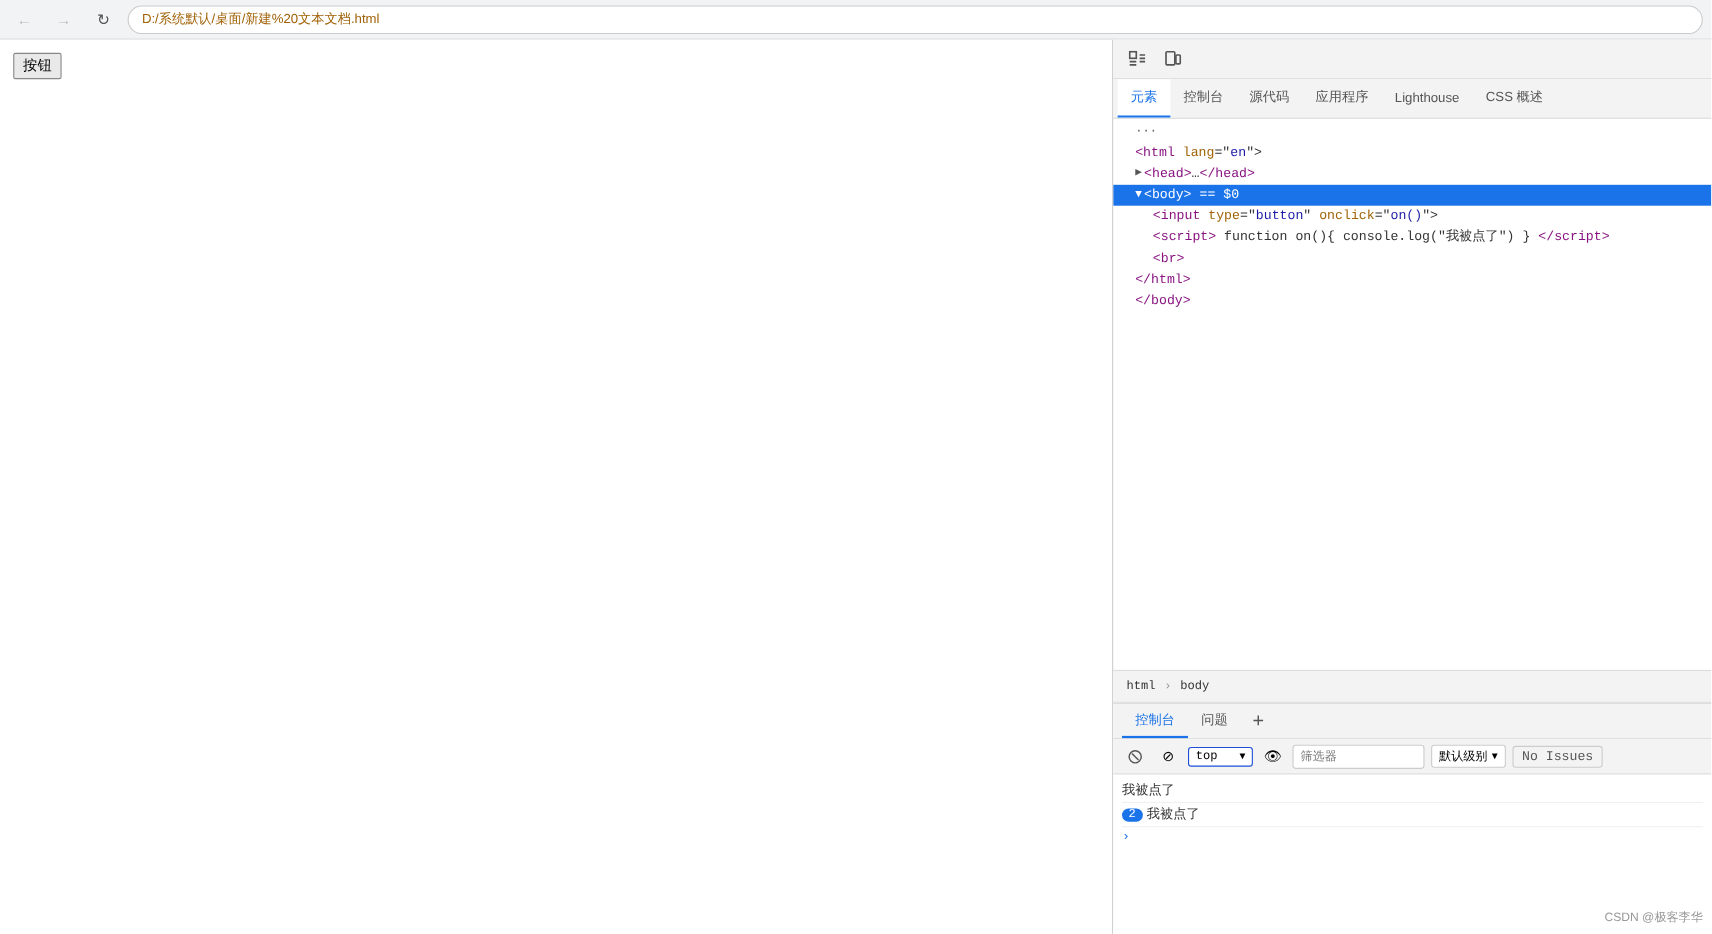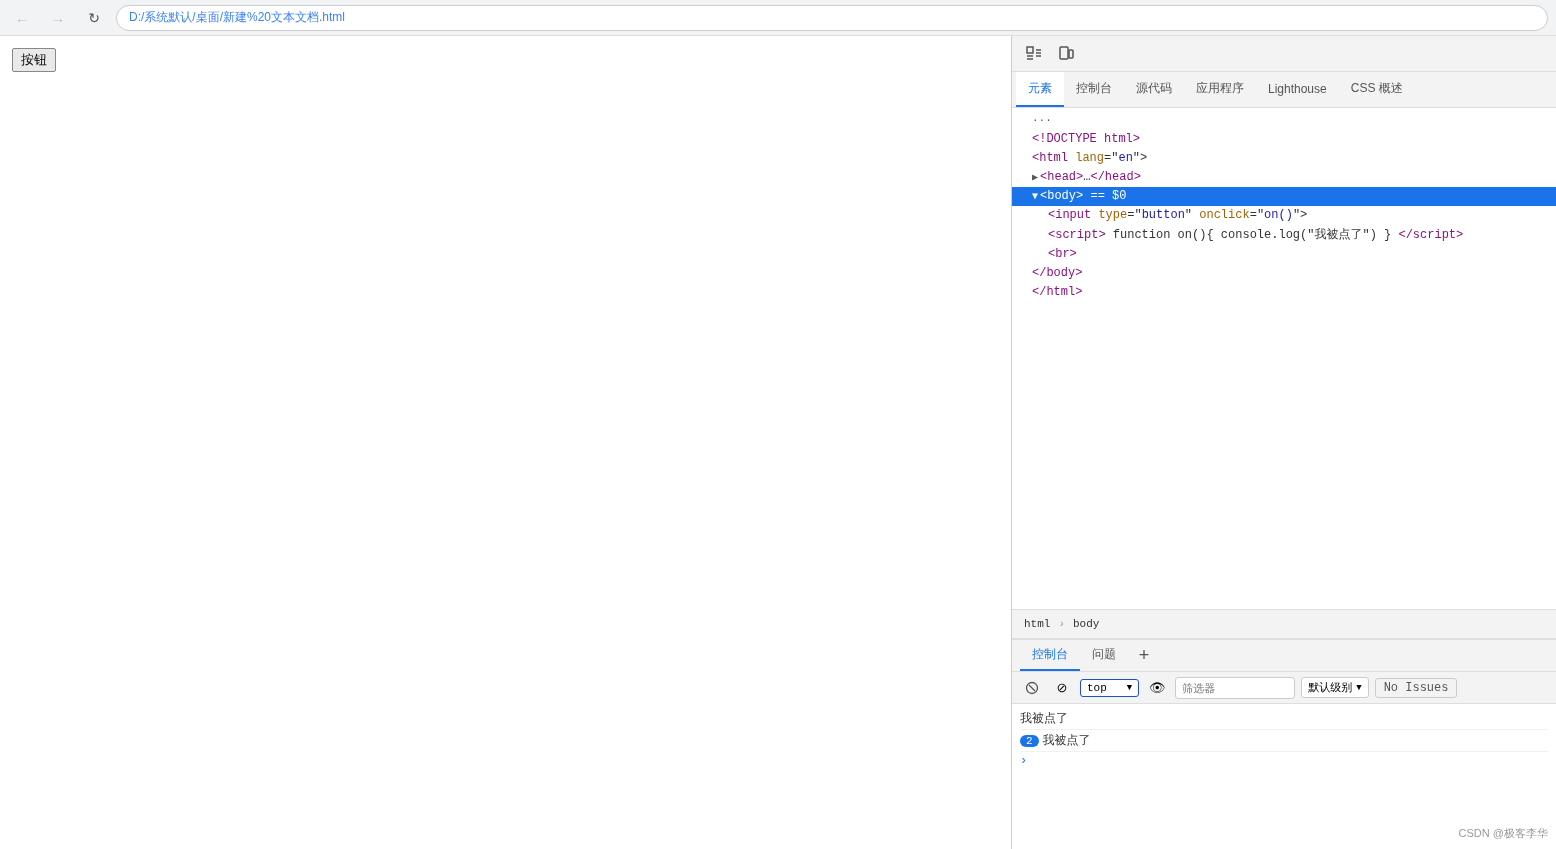--- a/index.html
+++ b/index.html
@@ -25,21 +25,21 @@
     }
     .nav-btn.disabled { color: #bbb; cursor: default; }
     .address-bar {
       flex: 1;
       height: 26px;
       border: 1px solid #ccc;
       border-radius: 13px;
       background: #fff;
       padding: 0 12px;
       font-size: 12px;
-      color: #3b82f6;
+      color: #a16207;
       display: flex; align-items: center;
     }
 
     
     .main-area {
       flex: 1;
       display: flex;
       overflow: hidden;
     }
 
@@ -353,23 +353,20 @@
       <div class="devtools-tab">Lighthouse</div>
       <div class="devtools-tab">CSS 概述</div>
     </div>
 
     <div class="elements-panel">
 
       <div class="html-line indent-1">
         <span class="dots">···</span>
       </div>
 
-      <div class="html-line indent-1">
-        <span class="tag-color">&lt;!DOCTYPE html&gt;</span>
-      </div>
 
       <div class="html-line indent-1">
         <span class="tag-color">&lt;html </span><span class="attr-name">lang</span><span>="</span><span class="attr-value">en</span><span>"&gt;</span>
       </div>
 
       <div class="html-line indent-1">
         <span class="triangle">▶</span>
         <span class="tag-color">&lt;head&gt;</span><span>…</span><span class="tag-color">&lt;/head&gt;</span>
       </div>
 
@@ -386,25 +383,25 @@
 
       <div class="html-line indent-2">
         <span class="tag-color">&lt;script&gt;</span><span> function on(){ console.log("我被点了") } </span><span class="tag-color">&lt;/script&gt;</span>
       </div>
 
       <div class="html-line indent-2">
         <span class="tag-color">&lt;br&gt;</span>
       </div>
 
       <div class="html-line indent-1">
+        <span class="tag-color">&lt;/html&gt;</span>
+      </div>
+
+      <div class="html-line indent-1">
         <span class="tag-color">&lt;/body&gt;</span>
-      </div>
-
-      <div class="html-line indent-1">
-        <span class="tag-color">&lt;/html&gt;</span>
       </div>
 
     </div>
 
     <div class="breadcrumb-bar">
       <span class="breadcrumb-item">html</span>
       <span style="color:#999;font-size:11px;">›</span>
       <span class="breadcrumb-item">body</span>
     </div>
 

